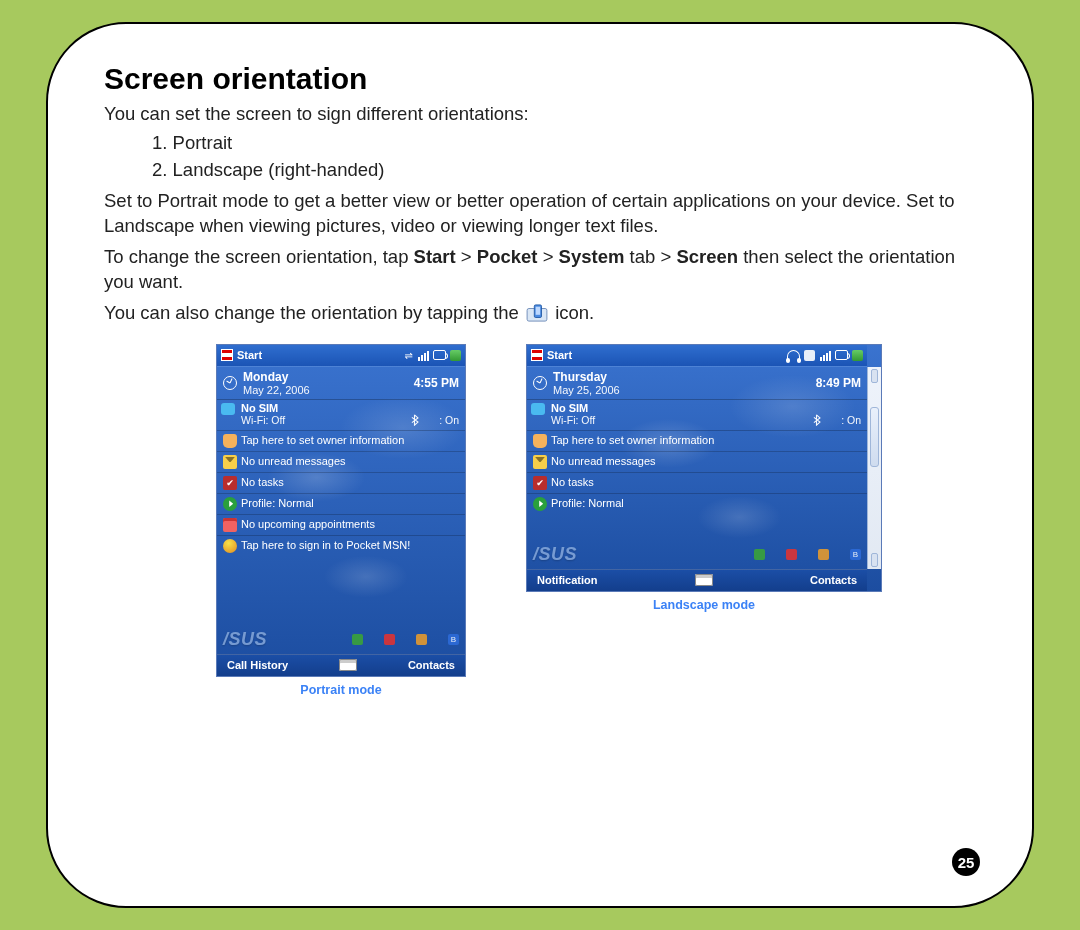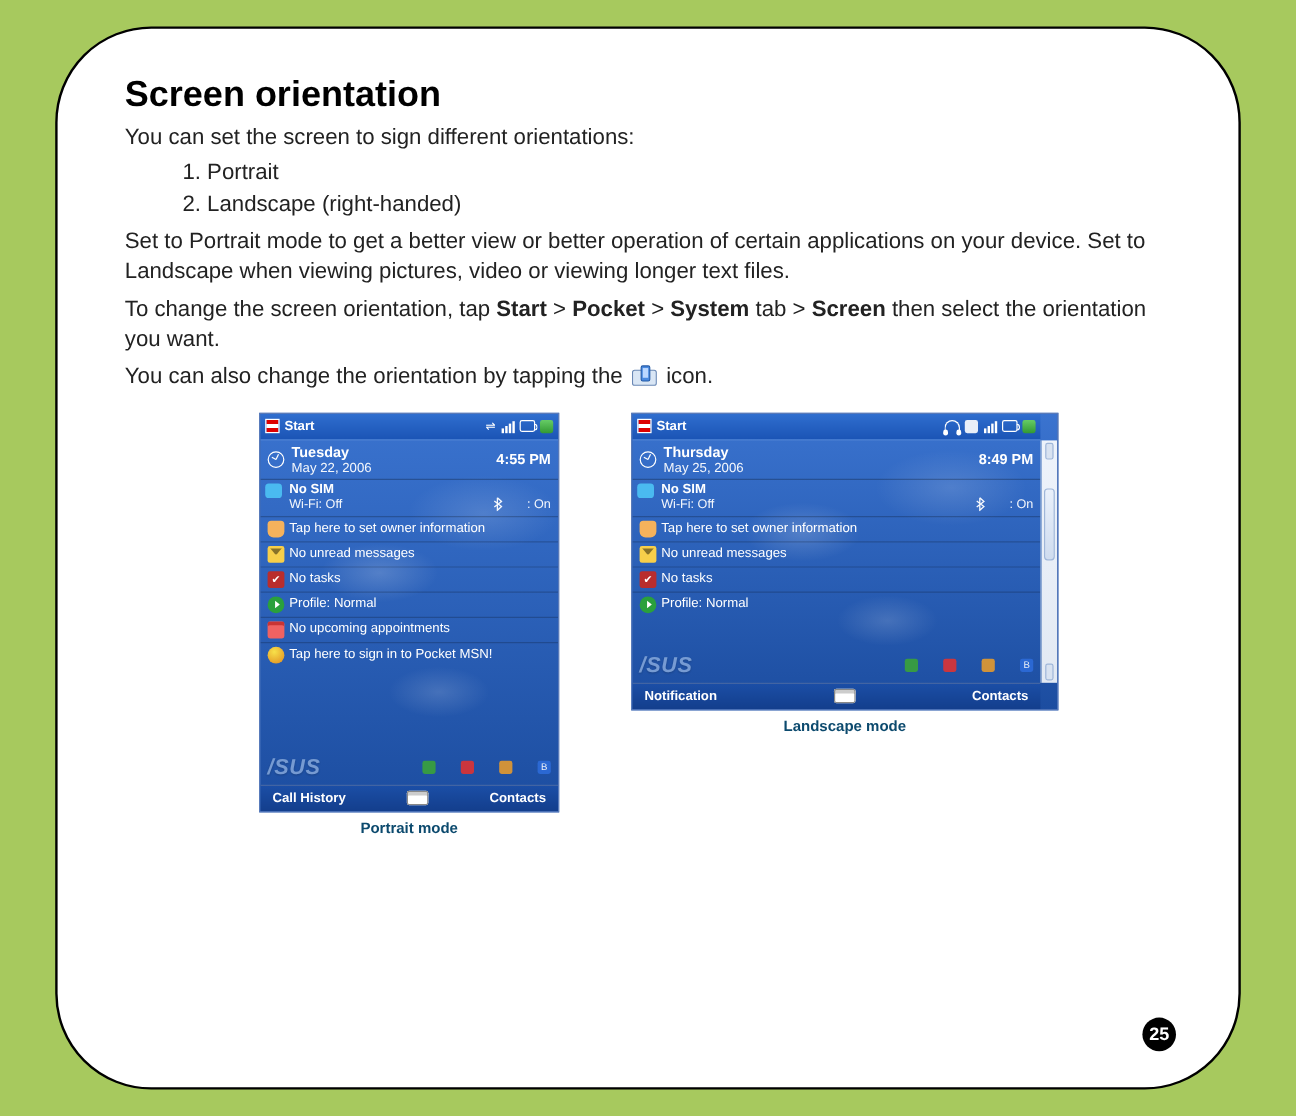--- a/index.html
+++ b/index.html
@@ -35,21 +35,21 @@
   }
   .inline-icon svg { width:100%; height:100%; }
 
   .shots {
     margin-top: 18px;
     display:flex;
     gap: 60px;
     padding-left: 112px;
   }
   .shot-col { display:flex; flex-direction:column; align-items:center; }
-  .caption { font-size:12.5px; font-weight:bold; color:#0c4a6e; margin-top:6px; }
+  .caption { font-size:12.5px; font-weight:bold; color:#3b82f6; margin-top:6px; }
 
   
   .device {
     background:#2c62b8;
     border:1px solid #5a7ab8;
     font-family: Tahoma, Verdana, sans-serif;
     color:#fff;
     font-size:11px;
     overflow:hidden;
     position:relative;
@@ -214,21 +214,21 @@
             <span class="start">Start</span>
             <span class="spacer"></span>
             <span style="font-size:10px">⇌</span>
             <span class="sig-ico"><span></span><span></span><span></span><span></span></span>
             <span class="sp-ico"></span>
             <span class="tray-ico" style="background:linear-gradient(#6c6,#393)"></span>
           </div>
           <div class="date-row">
             <span class="clk"></span>
             <span class="date-col">
-              <div class="day">Tuesday</div>
+              <div class="day">Monday</div>
               <div class="date">May 22, 2006</div>
             </span>
             <span class="time">4:55 PM</span>
           </div>
           <div class="sim-block">
             <span class="bubble"></span>
             <div class="nosim">No SIM</div>
             <div class="wifi-row">
               <span>Wi-Fi: Off</span>
               <span class="bt">

